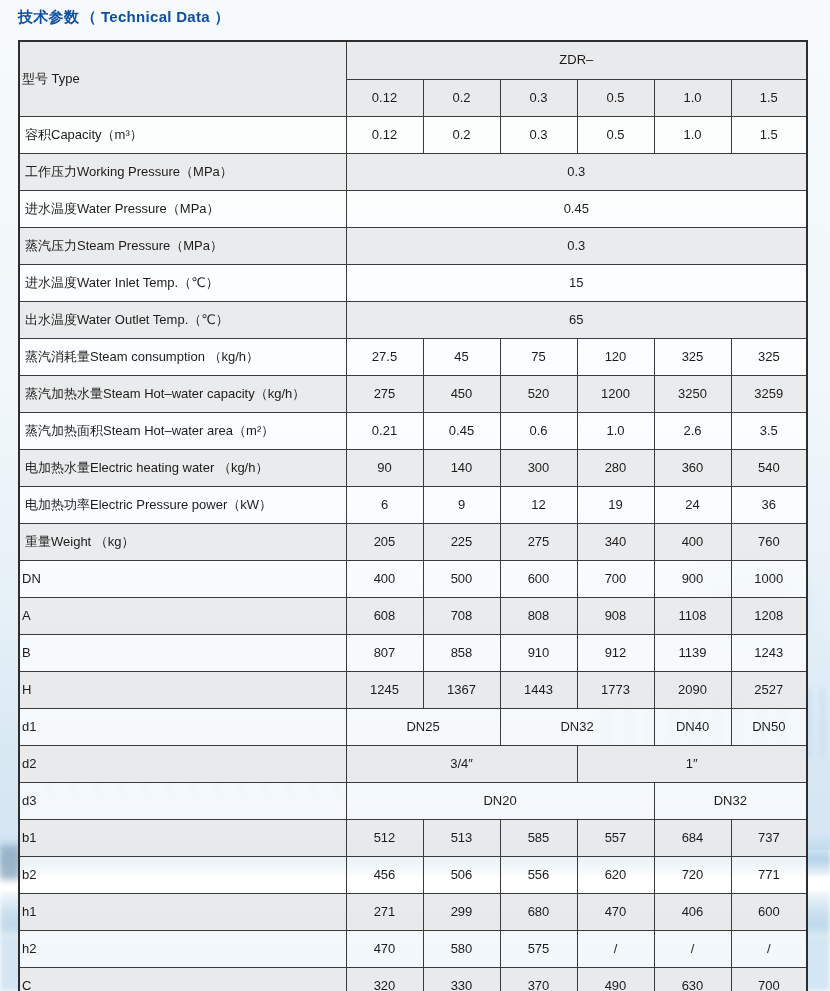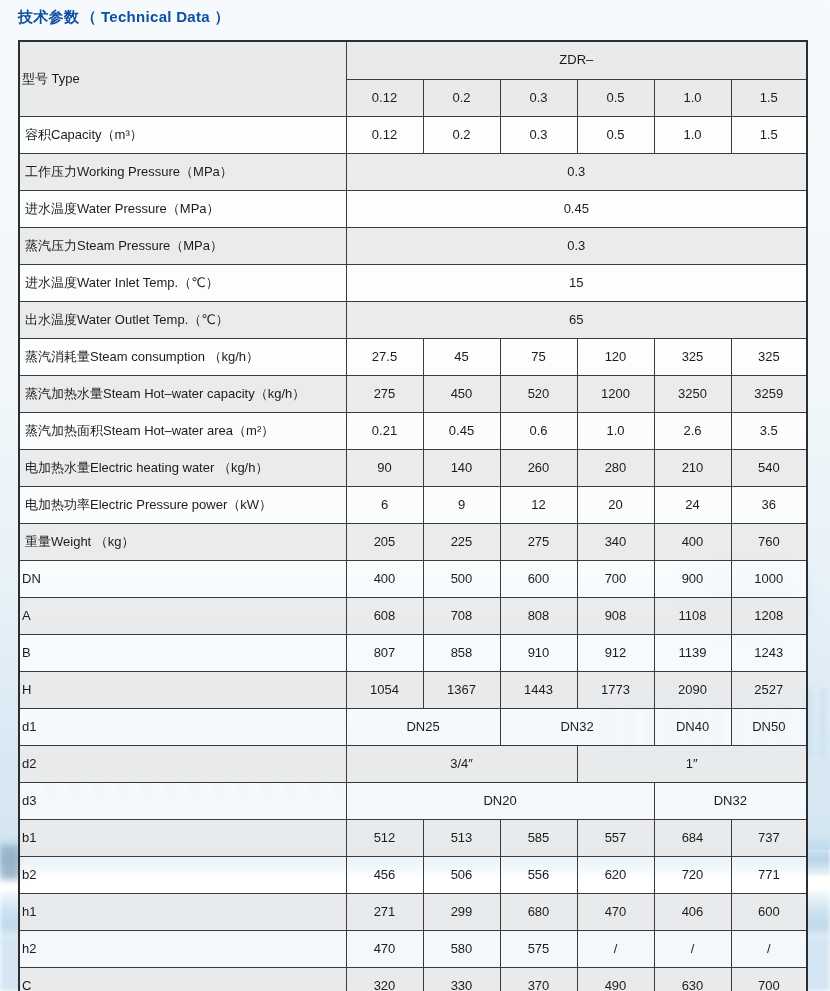--- a/index.html
+++ b/index.html
@@ -157,31 +157,31 @@
           <td>0.45</td>
           <td>0.6</td>
           <td>1.0</td>
           <td>2.6</td>
           <td>3.5</td>
         </tr>
         <tr class="shaded">
           <td class="label-cell left">电加热水量Electric heating water （kg/h）</td>
           <td>90</td>
           <td>140</td>
-          <td>260</td>
+          <td>300</td>
           <td>280</td>
-          <td>210</td>
+          <td>360</td>
           <td>540</td>
         </tr>
         <tr class="plain">
           <td class="label-cell left">电加热功率Electric Pressure power（kW）</td>
           <td>6</td>
           <td>9</td>
           <td>12</td>
-          <td>20</td>
+          <td>19</td>
           <td>24</td>
           <td>36</td>
         </tr>
         <tr class="shaded">
           <td class="label-cell left">重量Weight （kg）</td>
           <td>205</td>
           <td>225</td>
           <td>275</td>
           <td>340</td>
           <td>400</td>
@@ -209,21 +209,21 @@
           <td class="label-cell center">B</td>
           <td>807</td>
           <td>858</td>
           <td>910</td>
           <td>912</td>
           <td>1139</td>
           <td>1243</td>
         </tr>
         <tr class="shaded">
           <td class="label-cell center">H</td>
-          <td>1054</td>
+          <td>1245</td>
           <td>1367</td>
           <td>1443</td>
           <td>1773</td>
           <td>2090</td>
           <td>2527</td>
         </tr>
         <tr class="plain">
           <td class="label-cell center">d1</td>
           <td colspan="2">DN25</td>
           <td colspan="2">DN32</td>

